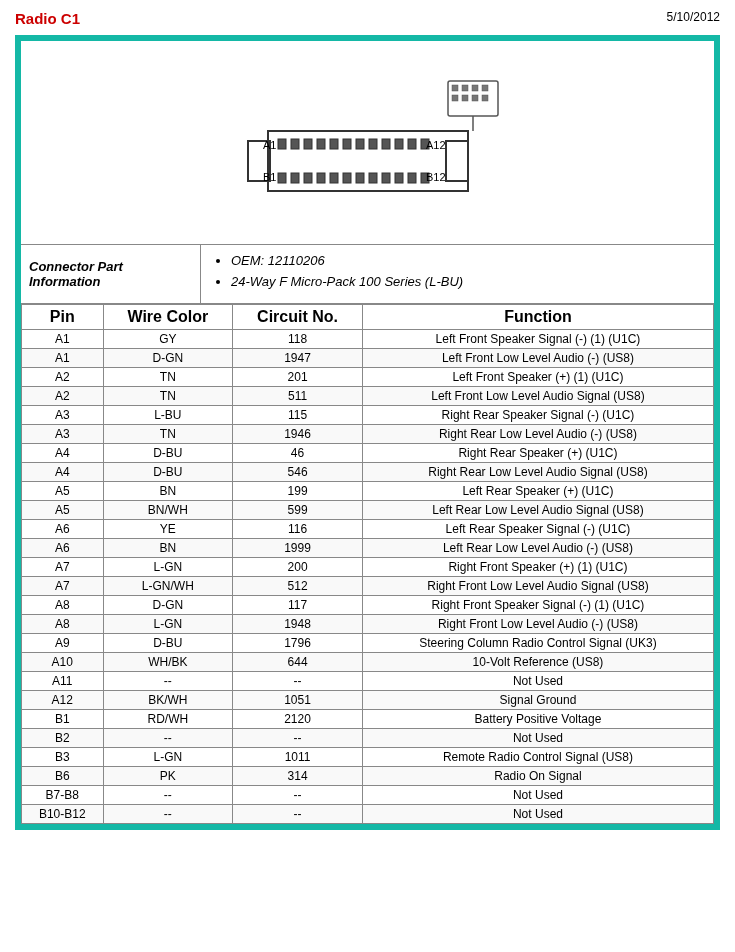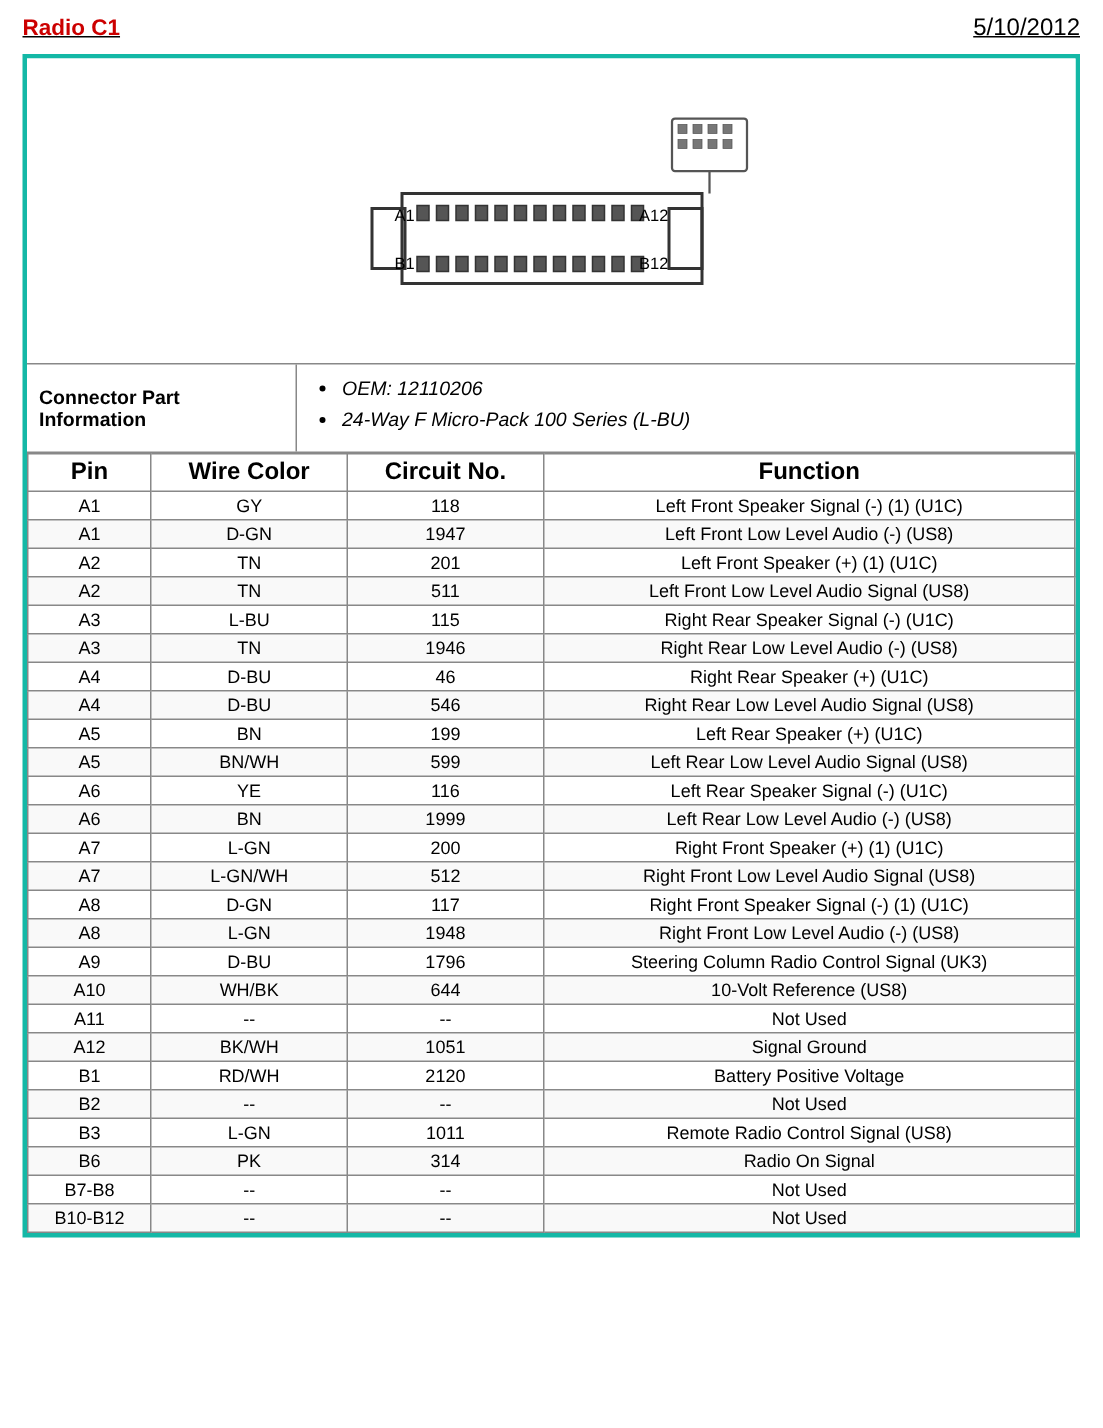--- a/index.html
+++ b/index.html
@@ -9,32 +9,31 @@
       background: #fff;
       width: 735px;
       min-height: 952px;
       padding: 10px 15px;
     }
     .header {
       display: flex;
       justify-content: space-between;
       align-items: flex-start;
       margin-bottom: 8px;
-      text-decoration: underline;
     }
     .title {
       color: #c00;
       font-size: 15px;
       font-weight: bold;
     }
     .date {
-      font-size: 16px;
+      font-size: 12px;
     }
     .main-border {
-      border: 3px solid #14b8a6;
+      border: 6px solid #14b8a6;
     }
     .connector-image {
       border-bottom: 1px solid #888;
       text-align: center;
       padding: 20px 0 10px 0;
       background: #fff;
     }
     
     .connector-svg-wrap {
       display: inline-block;
@@ -44,20 +43,21 @@
       border-bottom: 1px solid #888;
     }
     .connector-part-info {
       width: 180px;
       border-right: 1px solid #888;
       padding: 10px 8px;
       font-weight: bold;
       font-size: 13px;
       display: flex;
       align-items: center;
+      font-style: italic;
     }
     .oem-info {
       flex: 1;
       padding: 8px 12px;
       font-size: 13px;
     }
     .oem-info ul {
       list-style: disc;
       padding-left: 18px;
       font-style: italic;

